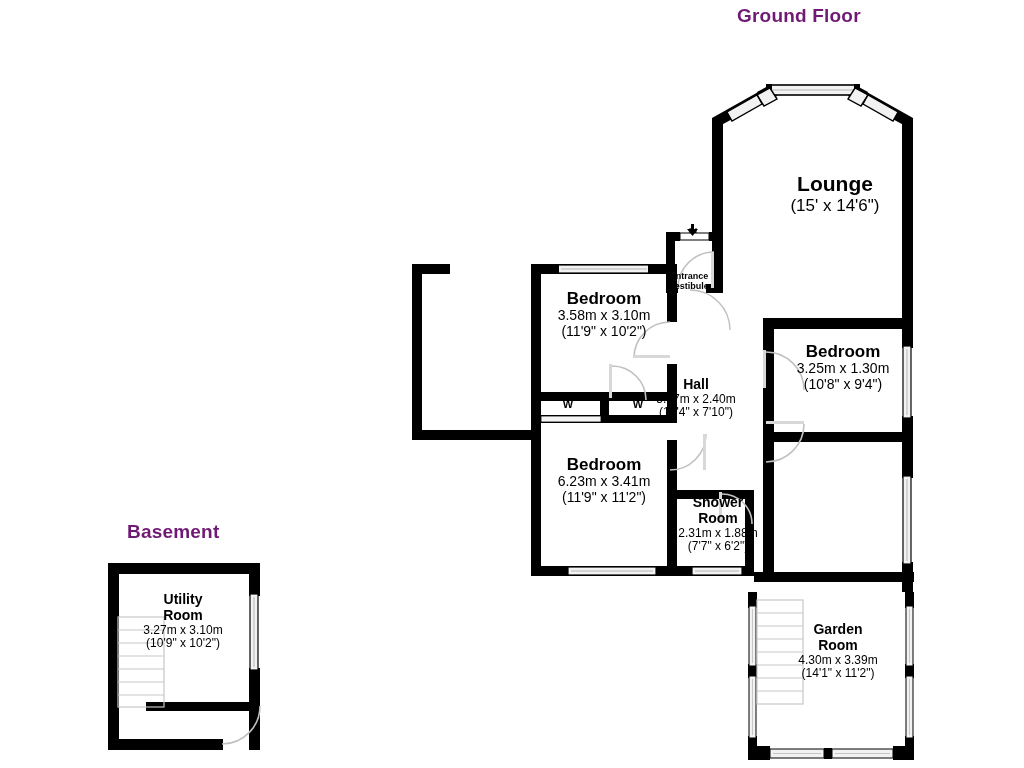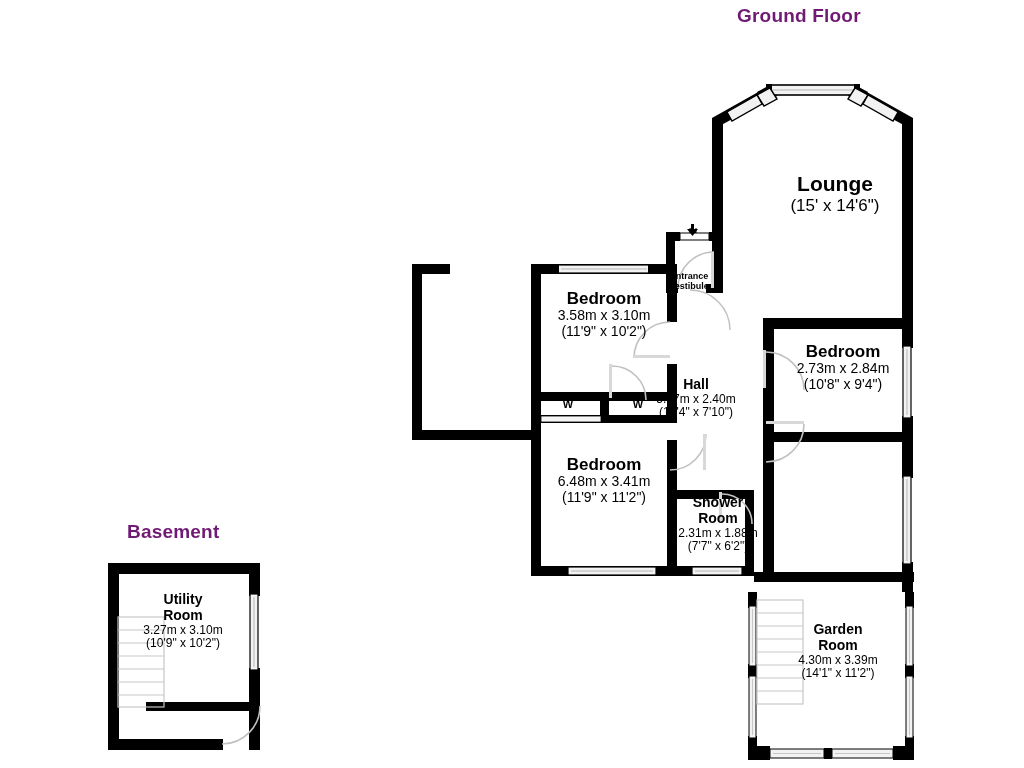--- a/index.html
+++ b/index.html
@@ -303,27 +303,27 @@
   </div>
 
   <div class="room-label sz-md" style="left:508px; top:289px; width:192px;">
     <span class="rl-name">Bedroom</span>
     <span class="rl-dim">3.58m x 3.10m</span>
     <span class="rl-dim">(11'9" x 10'2")</span>
   </div>
 
   <div class="room-label sz-md" style="left:753px; top:342px; width:180px;">
     <span class="rl-name">Bedroom</span>
-    <span class="rl-dim">2.73m x 2.84m</span>
+    <span class="rl-dim">3.25m x 1.30m</span>
     <span class="rl-dim">(10'8" x 9'4")</span>
   </div>
 
   <div class="room-label sz-md" style="left:508px; top:455px; width:192px;">
     <span class="rl-name">Bedroom</span>
-    <span class="rl-dim">6.48m x 3.41m</span>
+    <span class="rl-dim">6.23m x 3.41m</span>
     <span class="rl-dim">(11'9" x 11'2")</span>
   </div>
 
 
   <div class="room-label sz-sm" style="left:603px; top:360px; width:186px;margin-top:17px;">
     <span class="rl-name">Hall</span>
     <span class="rl-dim">5.07m x 2.40m</span>
     <span class="rl-dim">(13'4" x 7'10")</span>
   </div>
 

